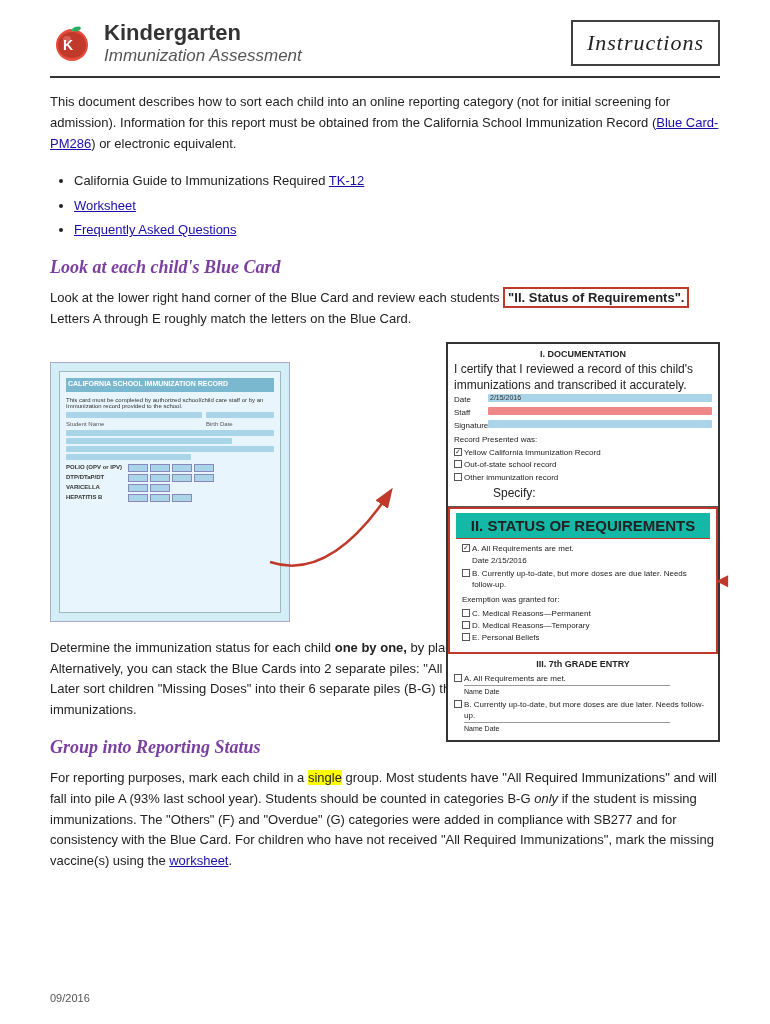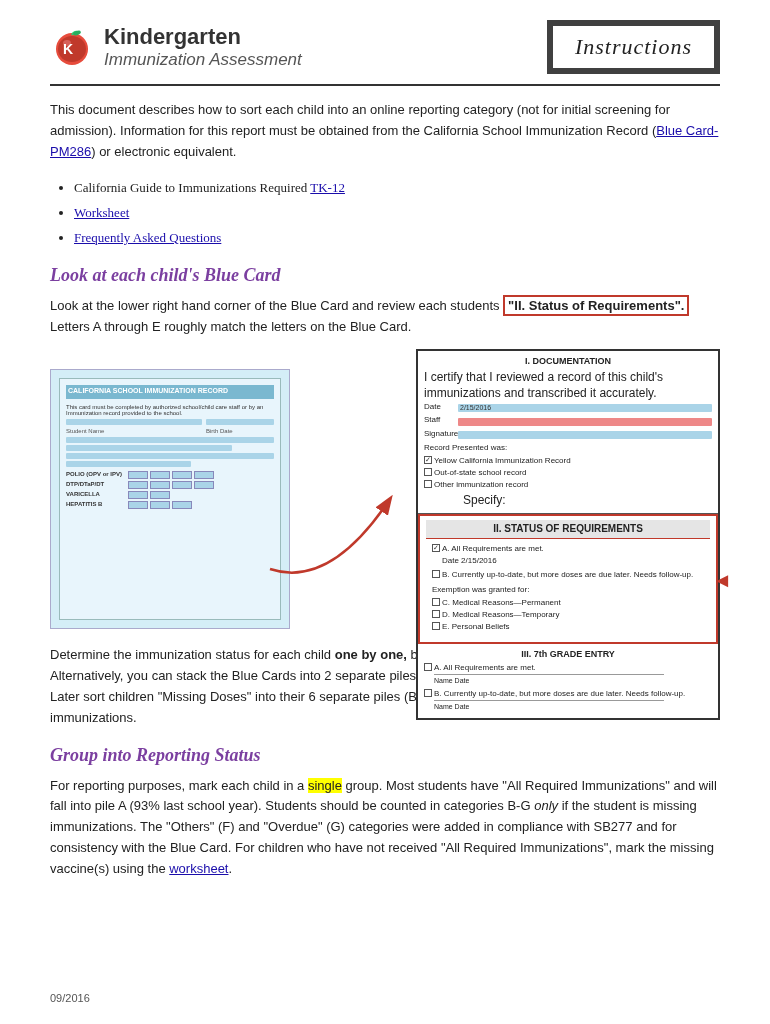--- a/index.html
+++ b/index.html
@@ -41,22 +41,22 @@
       font-weight: bold;
       color: #333;
       line-height: 1.2;
     }
     .logo-subtitle {
       font-size: 17px;
       color: #555;
       font-style: italic;
     }
     .instructions-box {
-      border: 6px solid #404040;
-      padding: 8px 22px;
+      border: 2px solid #404040;
+      padding: 8px 14px;
       font-size: 22px;
       font-family: Georgia, serif;
       font-style: italic;
       color: #222;
       letter-spacing: 1px;
     }
     .header-divider {
       border: none;
       border-top: 2px solid #333;
       margin-bottom: 14px;
@@ -78,21 +78,20 @@
       font-weight: bold;
       color: #7b3fa0;
       font-family: Georgia, serif;
       font-style: italic;
       margin-bottom: 10px;
     }
     
     .reporting-tools ul {
       margin-left: 24px;
       margin-bottom: 16px;
-      font-family: Liberation Serif, serif;
     }
     .reporting-tools ul li {
       margin-bottom: 4px;
       line-height: 1.6;
     }
     
     .blue-card-section {
       margin-bottom: 10px;
     }
     .blue-card-text {
@@ -150,21 +149,21 @@
       top: 60px;
       width: 200px;
       height: 180px;
       pointer-events: none;
     }
     
     .status-panel {
       position: absolute;
       right: 0;
       top: 0;
-      width: 304px;
+      width: 274px;
       border: 2px solid #333;
       background: #fff;
       font-size: 9px;
       line-height: 1.4;
     }
     .status-panel-section {
       border-bottom: 1px solid #555;
       padding: 4px 6px;
     }
     .status-panel-section:last-child { border-bottom: none; }
@@ -173,21 +172,21 @@
       font-size: 9px;
       text-align: center;
       margin-bottom: 2px;
     }
     .status-panel-text {
       font-size: 12px;
       line-height: 1.3;
     }
     .status-field-row {
       display: flex;
-      align-items: flex-end;
+      align-items: flex-start;
       gap: 4px;
       margin-bottom: 2px;
     }
     .status-field-label { width: 30px; font-size: 8px; flex-shrink: 0; }
     .status-field-value {
       background: #aad4e8;
       height: 8px;
       flex: 1;
       border-radius: 1px;
     }
@@ -210,23 +209,23 @@
       justify-content: center;
       font-size: 7px;
     }
     .checkbox-box.checked::after { content: '✓'; color: #333; }
     .status-red-section {
       background: #fff;
       border: 2px solid #c0392b;
       margin: 0;
     }
     .status-red-title {
-      background: #e5e5e5;
+      background: #14b8a6;
       font-weight: bold;
-      font-size: 10px;
+      font-size: 15px;
       text-align: center;
       padding: 2px;
       border-bottom: 1px solid #c0392b;
     }
     
     .determine-text {
       font-size: 13px;
       line-height: 1.6;
       margin-bottom: 16px;
     }

